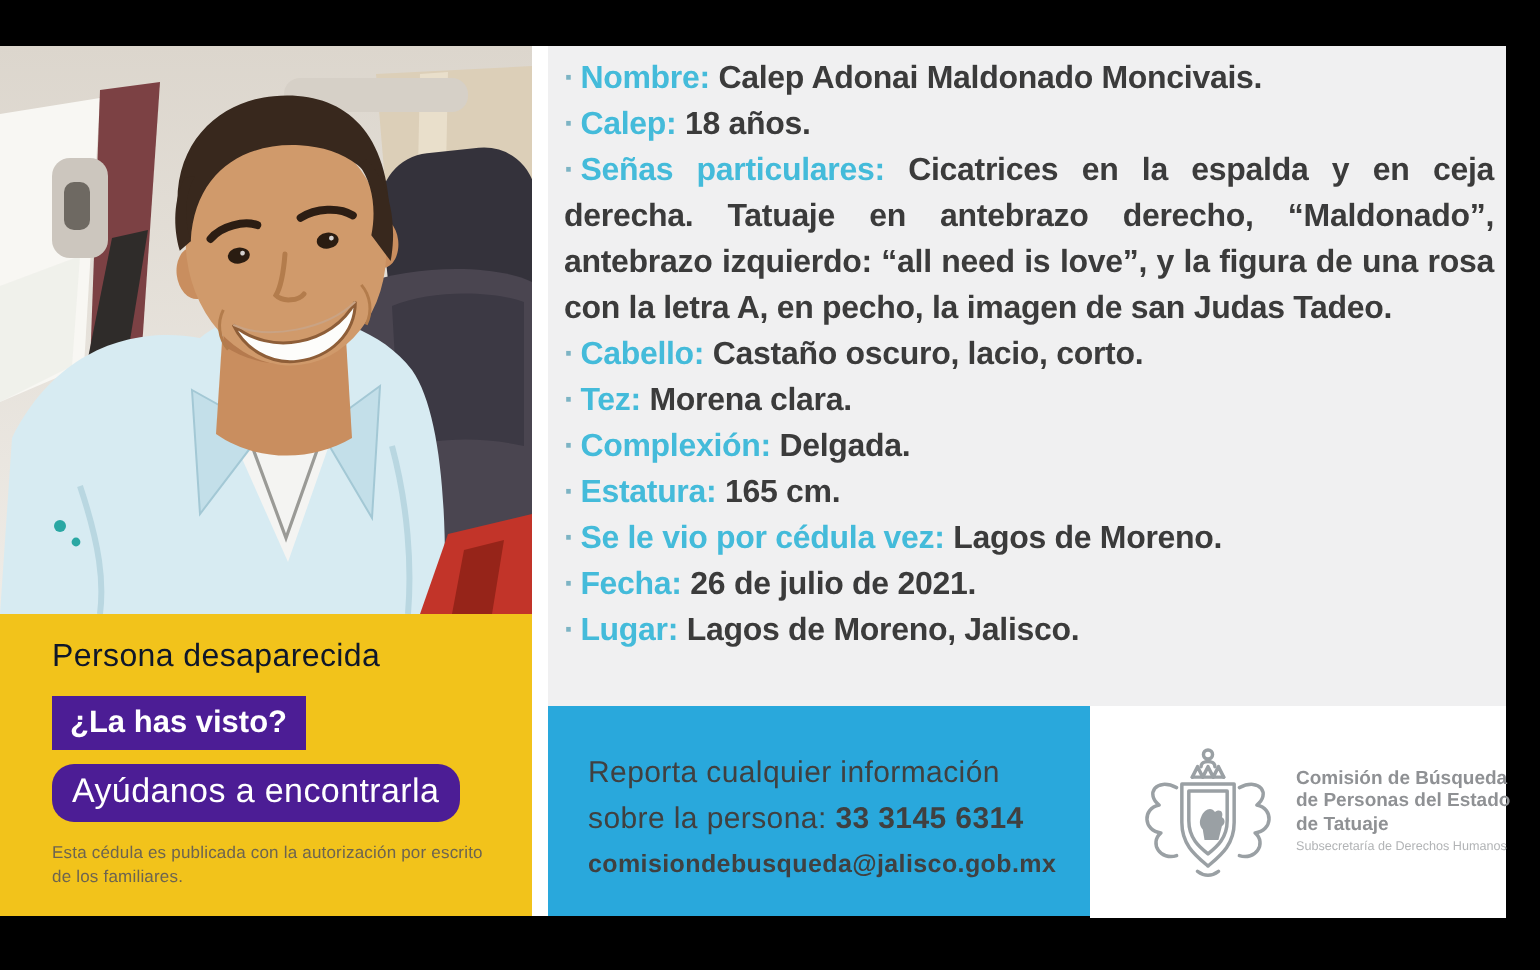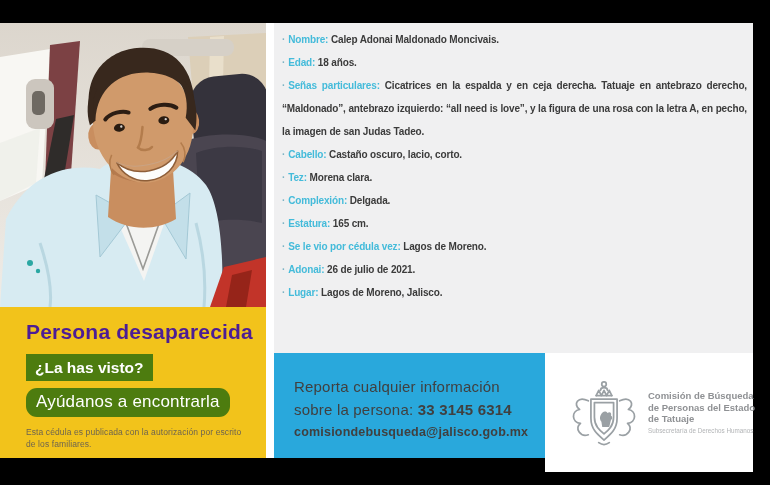--- a/index.html
+++ b/index.html
@@ -12,52 +12,52 @@
     position:absolute;left:0;top:23px;width:753px;height:435px;background:#ffffff;
   }
   
   .photo-wrap{position:absolute;left:0;top:0;width:266px;height:284px;overflow:hidden;background:#e6e1da;}
   .photo-wrap svg{display:block;width:100%;height:100%;}
   
   .yellow-panel{
     position:absolute;left:0;top:284px;width:266px;height:151px;background:#f2c31b;
   }
   .poster-title{
-    margin:13px 10px 0 26px;font-size:21px;font-weight:bold;color:#4c1d95;letter-spacing:.2px;
+    margin:13px 10px 0 26px;font-size:16px;font-weight:normal;color:#0f172a;letter-spacing:.2px;
   }
   .banner{
-    display:inline-block;background:#4d7c0f;color:#fff;margin-left:26px;vertical-align:top;
+    display:inline-block;background:#4c1d95;color:#fff;margin-left:26px;vertical-align:top;
   }
   .banner.q{margin-top:10px;font-size:15.5px;font-weight:bold;padding:5px 9px 4px;}
   .banner.s{margin-top:7px;font-size:17px;font-weight:normal;padding:4px 10px 5px;letter-spacing:.2px;border-radius:11px;}
   .disclaimer{
     margin:9px 24px 0 26px;font-size:8.5px;line-height:1.45;color:#6d6450;letter-spacing:.1px;
   }
   
   .details-panel{
     position:absolute;left:274px;top:0;width:479px;height:330px;background:#f0f0f1;
     padding:5px 6px 0 8px;box-sizing:border-box;overflow:hidden;
   }
   .detail{
-    margin:0;font-size:10px;font-weight:bold;line-height:23px;color:#3b3b3b;
+    margin:0;font-size:16px;font-weight:bold;line-height:23px;color:#3b3b3b;
     text-align:justify;letter-spacing:-.15px;
   }
   .detail .bullet{color:#7db4c4;margin-right:3px;}
   .detail .lbl{color:#44bbda;}
   
   .report-box{
     position:absolute;left:274px;top:330px;width:271px;height:105px;background:#29a8dc;
     color:#404040;box-sizing:border-box;padding:22px 0 0 20px;
   }
   .report-line{font-size:15px;line-height:23px;font-weight:normal;letter-spacing:.2px;}
   .report-line b{font-weight:bold;}
   .report-email{font-size:12.5px;line-height:23px;font-weight:bold;letter-spacing:.2px;}
   
   .org-area{
-    position:absolute;left:545px;top:330px;width:208px;height:119px;background:#ffffff;
+    position:absolute;left:545px;top:330px;width:208px;height:106px;background:#ffffff;
     display:flex;align-items:center;box-sizing:border-box;padding-left:22px;
   }
   .coat{flex:0 0 auto;margin-right:7px;}
   .org-text{flex:0 0 auto;}
   .org-name{font-size:9.5px;line-height:11.5px;font-weight:bold;color:#8f9194;}
   .org-sub{font-size:6.3px;line-height:8px;color:#b2b4b6;margin-top:2px;}
 </style>
 </head>
 <body>
 
@@ -136,28 +136,28 @@
       <span class="banner q">¿La has visto?</span>
     </div>
     <div>
       <span class="banner s">Ayúdanos a encontrarla</span>
     </div>
     <div class="disclaimer">Esta cédula es publicada con la autorización por escrito de los familiares.</div>
   </div>
 
   <div class="details-panel">
     <p class="detail"><span class="bullet">·</span><span class="lbl">Nombre:</span> <span class="val">Calep Adonai Maldonado Moncivais.</span></p>
-    <p class="detail"><span class="bullet">·</span><span class="lbl">Edad:</span> <span class="val">18 años.</span></p>
+    <p class="detail"><span class="bullet">·</span><span class="lbl">Calep:</span> <span class="val">18 años.</span></p>
     <p class="detail"><span class="bullet">·</span><span class="lbl">Señas particulares:</span> <span class="val">Cicatrices en la espalda y en ceja derecha. Tatuaje en antebrazo derecho, “Maldonado”, antebrazo izquierdo: “all need is love”, y la figura de una rosa con la letra A, en pecho, la imagen de san Judas Tadeo.</span></p>
     <p class="detail"><span class="bullet">·</span><span class="lbl">Cabello:</span> <span class="val">Castaño oscuro, lacio, corto.</span></p>
     <p class="detail"><span class="bullet">·</span><span class="lbl">Tez:</span> <span class="val">Morena clara.</span></p>
     <p class="detail"><span class="bullet">·</span><span class="lbl">Complexión:</span> <span class="val">Delgada.</span></p>
     <p class="detail"><span class="bullet">·</span><span class="lbl">Estatura:</span> <span class="val">165 cm.</span></p>
     <p class="detail"><span class="bullet">·</span><span class="lbl">Se le vio por cédula vez:</span> <span class="val">Lagos de Moreno.</span></p>
-    <p class="detail"><span class="bullet">·</span><span class="lbl">Adonai:</span> <span class="val">26 de julio de 2021.</span></p>
+    <p class="detail"><span class="bullet">·</span><span class="lbl">Fecha:</span> <span class="val">26 de julio de 2021.</span></p>
     <p class="detail"><span class="bullet">·</span><span class="lbl">Lugar:</span> <span class="val">Lagos de Moreno, Jalisco.</span></p>
   </div>
 
   <div class="report-box">
     <div class="report-line">Reporta cualquier información</div>
     <div class="report-line"><span>sobre la persona: </span><b>33 3145 6314</b></div>
     <div class="report-email">comisiondebusqueda@jalisco.gob.mx</div>
   </div>
 
   <div class="org-area">

